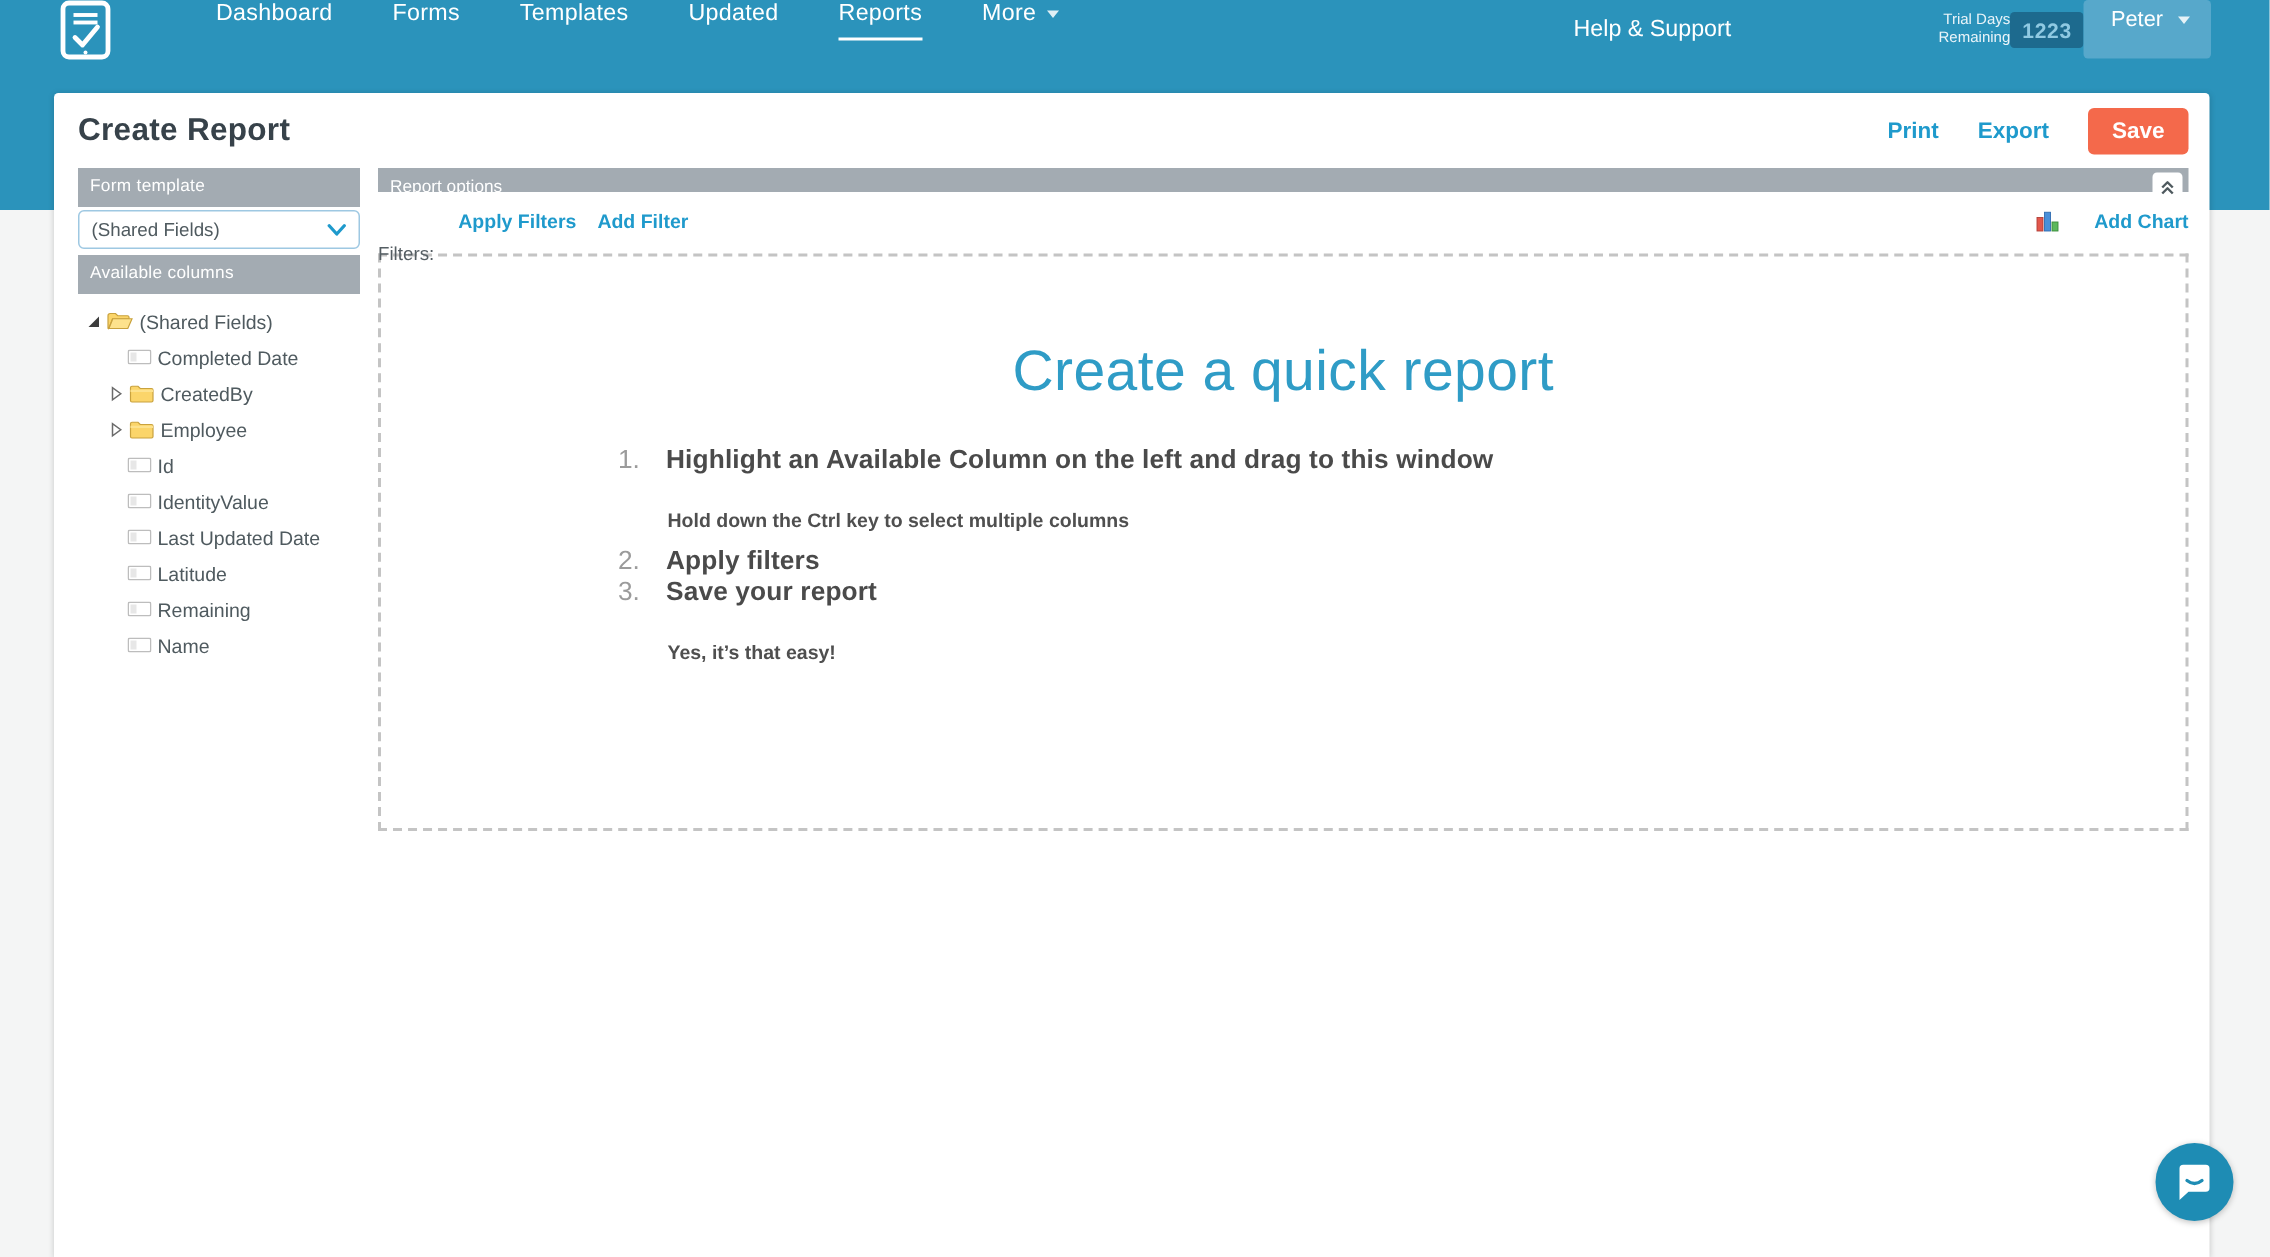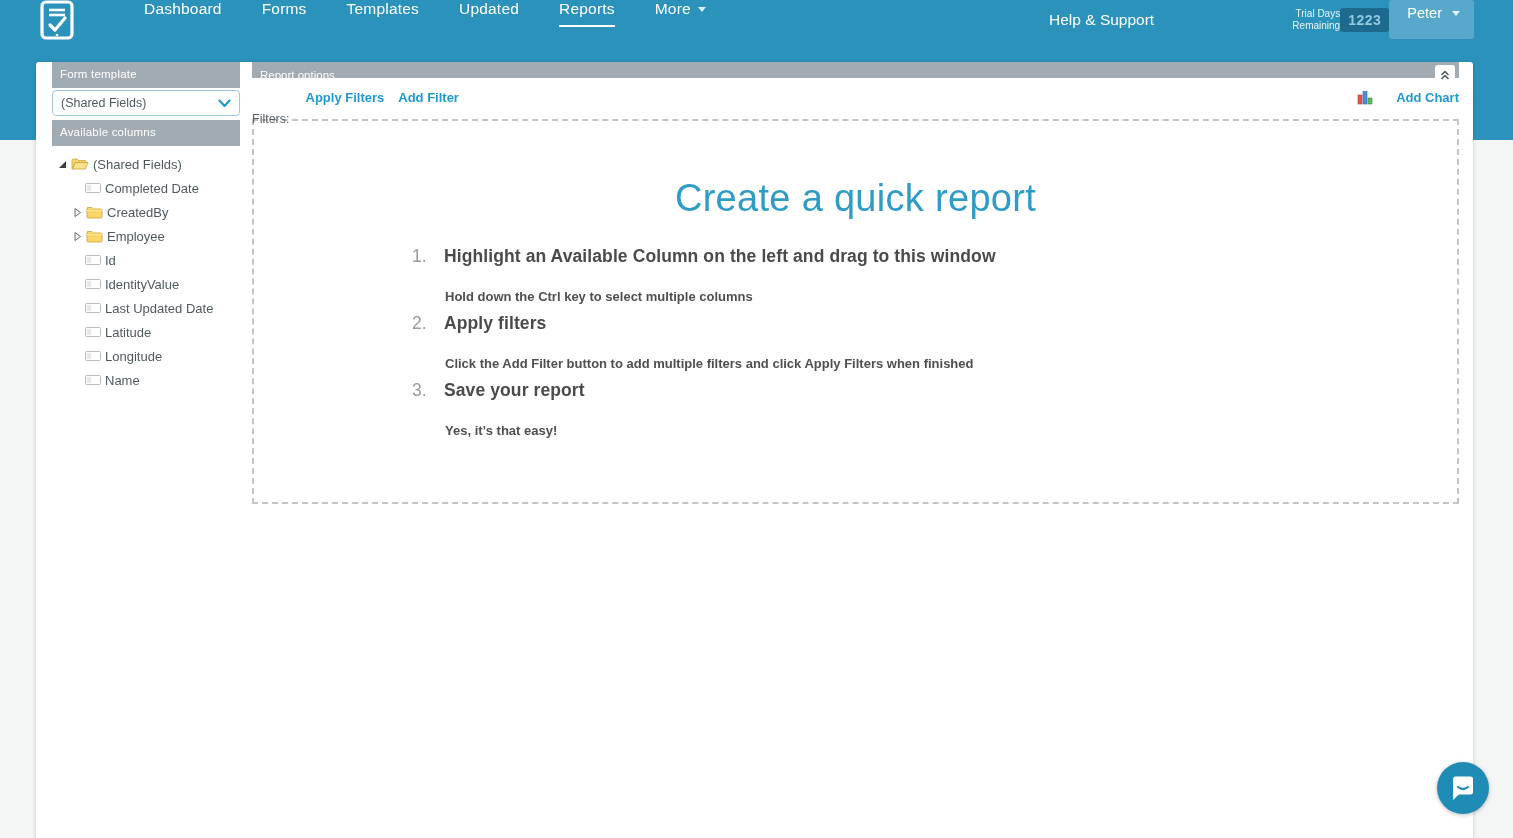--- a/index.html
+++ b/index.html
@@ -89,20 +89,28 @@
     <div class="trial-label">Trial Days Remaining</div>
     <div class="trial-badge">1223</div>
     <button class="user-btn">
         <span>Peter</span>
         <span class="caret"></span>
       </button>
   </div>
 </div>
 
 <div class="card">
+  <div class="card-header">
+    <div class="card-title">Create Report</div>
+    <div class="card-actions">
+      <a class="link">Print</a>
+      <a class="link">Export</a>
+      <button class="save-btn">Save</button>
+    </div>
+  </div>
 
   <div class="panels">
     <div class="left-panel">
       <div class="panel-bar">Form template</div>
       <div class="select">
         <span>(Shared Fields)</span>
         <svg width="13" height="9" viewBox="0 0 13 9">
           <path d="M1.5 1.5 L6.5 7 L11.5 1.5" fill="none" stroke="#1f9acc" stroke-width="2.2" stroke-linecap="round" stroke-linejoin="round"></path>
         </svg>
       </div>
@@ -196,21 +204,21 @@
           <span class="lbl">Latitude</span>
         </div>
 
         <div class="tree-row">
           <span class="ind-child"></span>
             <span class="ind-leaf"></span>
           <svg class="icon16" width="16" height="10" viewBox="0 0 16 10">
             <rect x="0.5" y="0.5" width="15" height="9" rx="1" fill="#fff" stroke="#bdbdbd"></rect>
               <rect x="2" y="2" width="4" height="6" fill="#e7e7e7"></rect>
           </svg>
-          <span class="lbl">Longitude</span>
+          <span class="lbl">Remaining</span>
         </div>
 
         <div class="tree-row">
           <span class="ind-child"></span>
             <span class="ind-leaf"></span>
           <svg class="icon16" width="16" height="10" viewBox="0 0 16 10">
             <rect x="0.5" y="0.5" width="15" height="9" rx="1" fill="#fff" stroke="#bdbdbd"></rect>
               <rect x="2" y="2" width="4" height="6" fill="#e7e7e7"></rect>
           </svg>
           <span class="lbl">Name</span>
@@ -250,21 +258,20 @@
             <span class="step-num">1.</span>
             <div class="step-body">
               <div class="step-heading">Highlight an Available Column on the left and drag to this window</div>
               <div class="step-sub">Hold down the Ctrl key to select multiple columns</div>
             </div>
           </div>
           <div class="step">
             <span class="step-num">2.</span>
             <div class="step-body">
               <div class="step-heading">Apply filters</div>
-              <div class="step-sub">Click the Add Filter button to add multiple filters and click Apply Filters when finished</div>
             </div>
           </div>
           <div class="step">
             <span class="step-num">3.</span>
             <div class="step-body">
               <div class="step-heading">Save your report</div>
               <div class="step-sub">Yes, it’s that easy!</div>
             </div>
           </div>
         </div>

